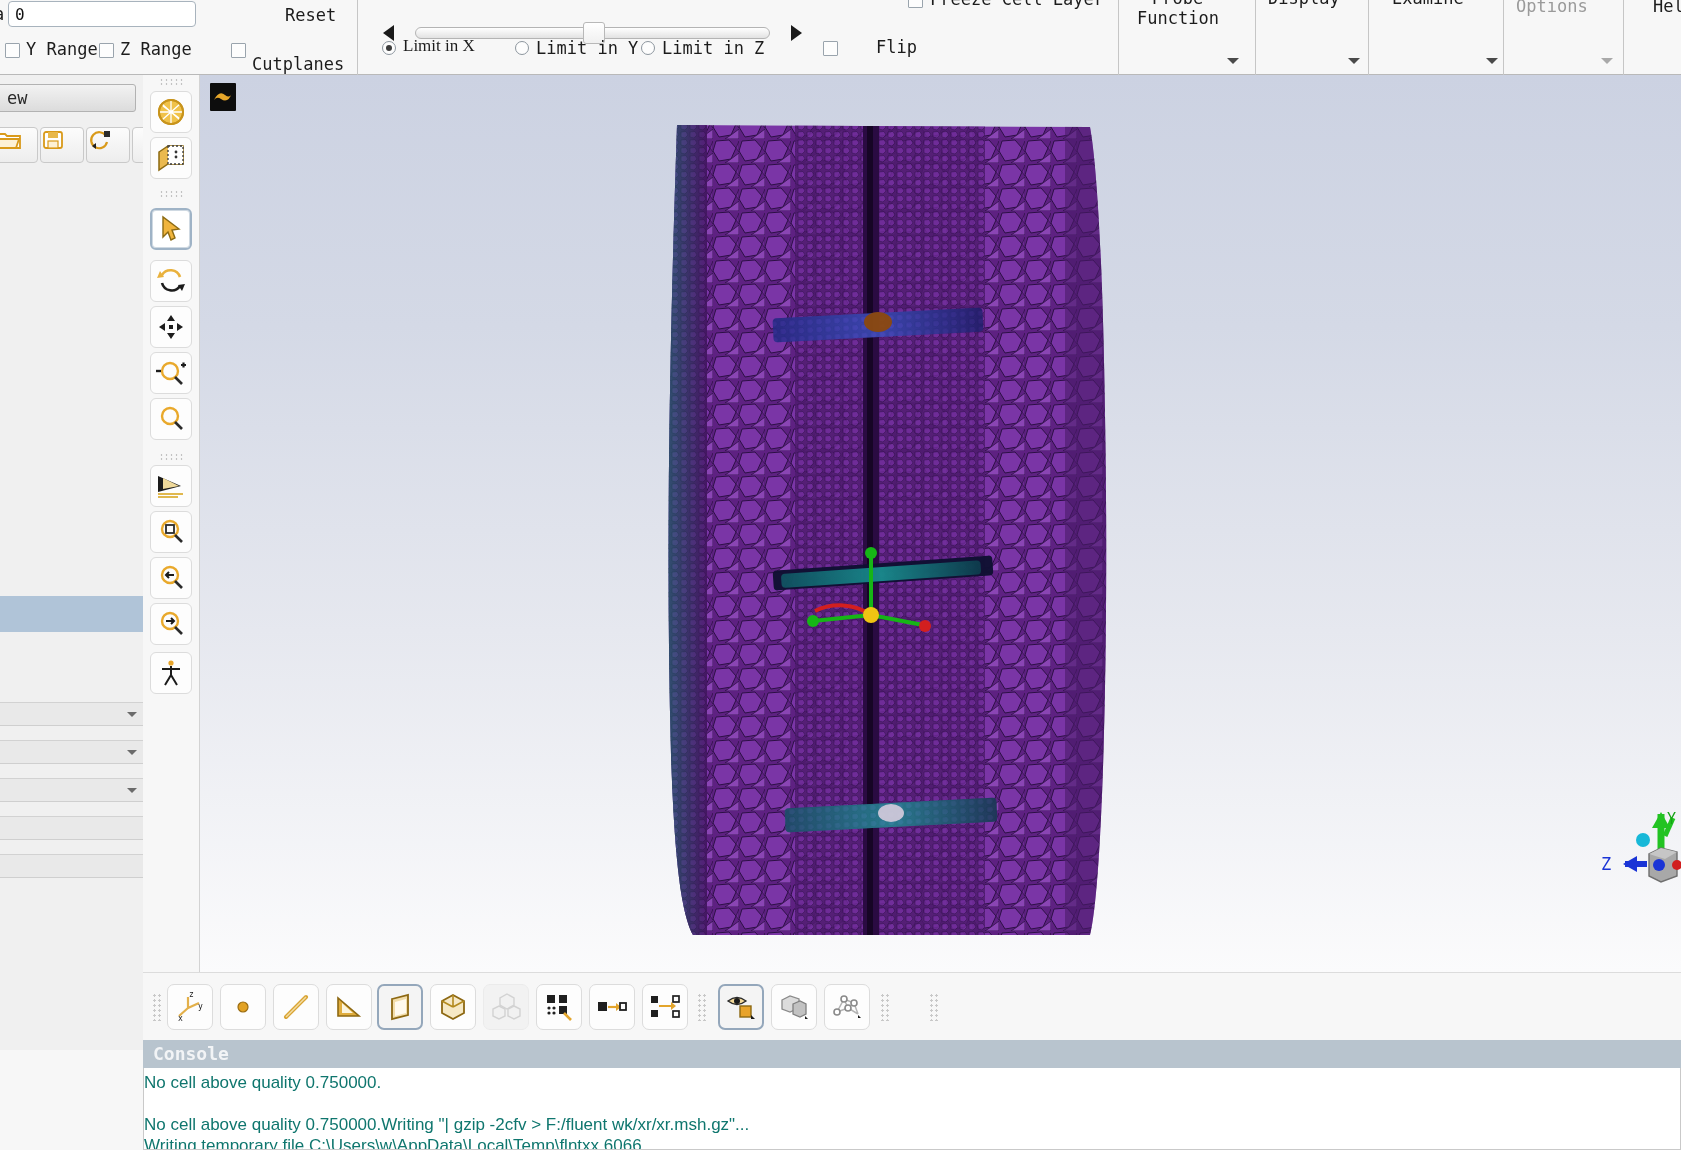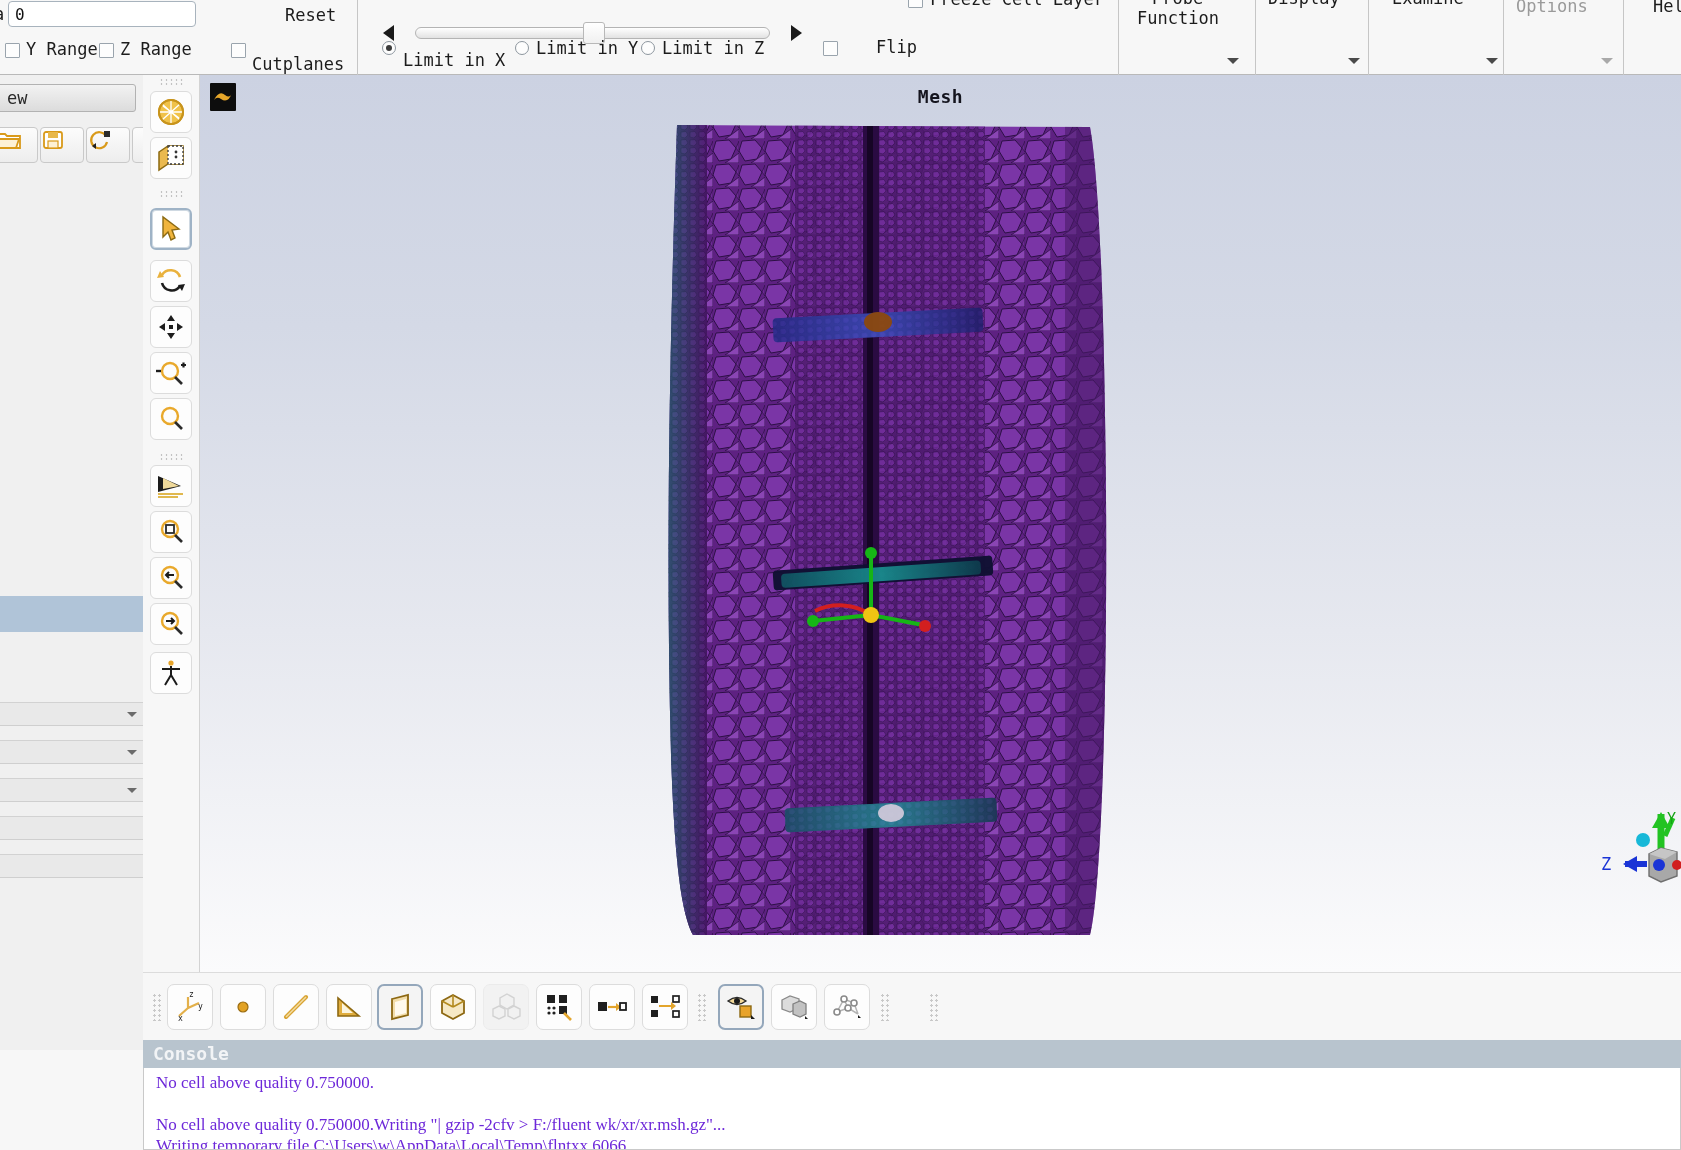--- a/index.html
+++ b/index.html
@@ -110,22 +110,22 @@
     background-image:radial-gradient(#c8c8c8 1px, transparent 1.2px);
     background-size:5px 5px; }
 
   
   #console-head { position:absolute; left:143px; top:1040px; width:1538px; height:28px;
     background:#b8c4ce; }
   #console-head span { position:absolute; left:10px; top:3px;
     font-family:"DejaVu Sans Mono", monospace; font-size:18px; color:#f2f4f6; font-weight:bold;text-align:right; }
   #console-body { position:absolute; left:143px; top:1068px; width:1538px; height:82px;
     background:#ffffff; border:1px solid #c9c9c9; border-top:none; overflow:hidden;
-    font-family:Liberation Serif, serif; font-size:17px; color:#6d28d9;
-    padding:4px 12px; line-height:21px; }
+    font-family:Liberation Sans, sans-serif; font-size:17px; color:#0f766e;
+    padding:4px 0; line-height:21px; }
   #console-body div { white-space:pre; }
 </style>
 </head>
 <body>
 
 <div id="ribbon">
 
   <span class="lbl" style="left:-6px; top:4px;">a</span>
   <input class="txtfield" style="left: 8px; top: 1px; width: 188px; height: 26px;" value="0">
 
@@ -144,21 +144,21 @@
 
   <div class="arrow-l" style="left:383px; top:25px;"></div>
   <div class="slider-track" style="left:415px; top:27px; width:355px;"></div>
   <div class="slider-knob" style="left:583px; top:22px;"></div>
   <div class="arrow-r" style="left:791px; top:25px;"></div>
 
   <div class="cbx" style="left:908px; top:-7px;"></div>
   <span class="lbl" style="left:930px; top:-11px;">Freeze Cell Layer</span>
 
   <div class="rad on" style="left:382px; top:41px;"></div>
-  <span class="lbl" style="left:403px; top:50px;">Limit in X</span>
+  <span class="lbl" style="left:403px; top:36px;font-family:Liberation Serif, serif;">Limit in X</span>
 
   <div class="rad" style="left:515px; top:41px;"></div>
   <span class="lbl" style="left:536px; top:38px;">Limit in Y</span>
 
   <div class="rad" style="left:641px; top:41px;"></div>
   <span class="lbl" style="left:662px; top:38px;">Limit in Z</span>
 
   <div class="cbx" style="left:823px; top:41px;"></div>
   <span class="lbl" style="left:849px; top:37px;margin-left:27px;">Flip</span>
 
@@ -328,21 +328,20 @@
     </svg>
   </div>
 </div>
 
 <div id="viewport">
   <div id="vp-logo">
     <svg width="20" height="18" viewBox="0 0 20 18">
       <path d="M1 12 Q6 2 12 7 Q17 11 19 5 Q15 16 8 11 Q4 8 1 12 Z" fill="#e6a62a"></path>
     </svg>
   </div>
-  <div id="vp-title">Mesh</div>
 
   <div id="mesh-wrap">
     <svg width="510" height="830" viewBox="0 0 510 830" preserveAspectRatio="none">
       <defs>
         <clipPath id="bodyclip">
           <path d="M42 10 C36 190 30 420 36 640 C40 760 48 800 58 820 L455 820 C468 770 474 520 470 300 C468 150 462 50 455 12 Z"></path>
         </clipPath>
         <pattern id="cells" width="26" height="24" patternUnits="userSpaceOnUse">
           <rect width="26" height="24" fill="#5e2182"></rect>
           <path d="M3 2 L16 1 L23 9 L18 20 L6 22 L0 12 Z" fill="#7a35a6" stroke="#2c0f45" stroke-width="1"></path>

